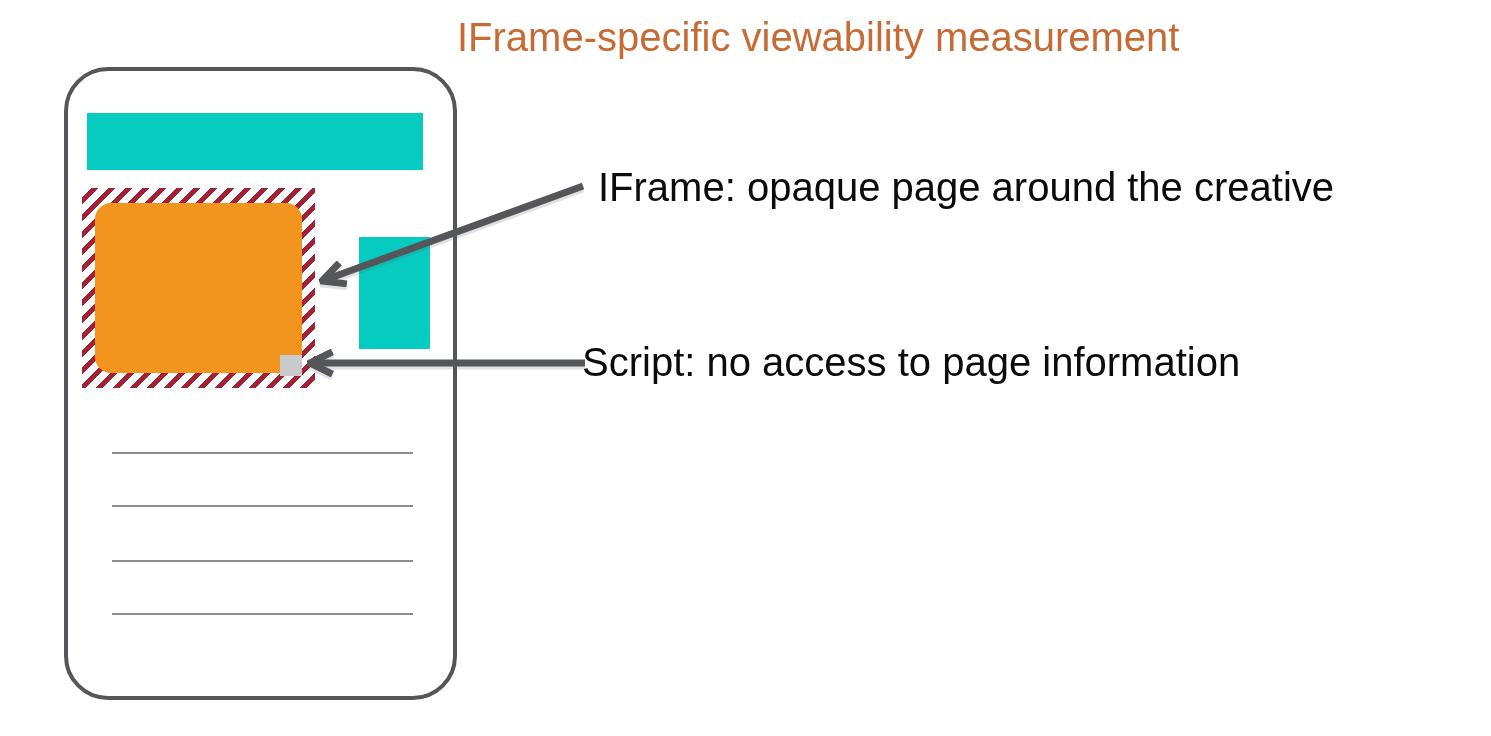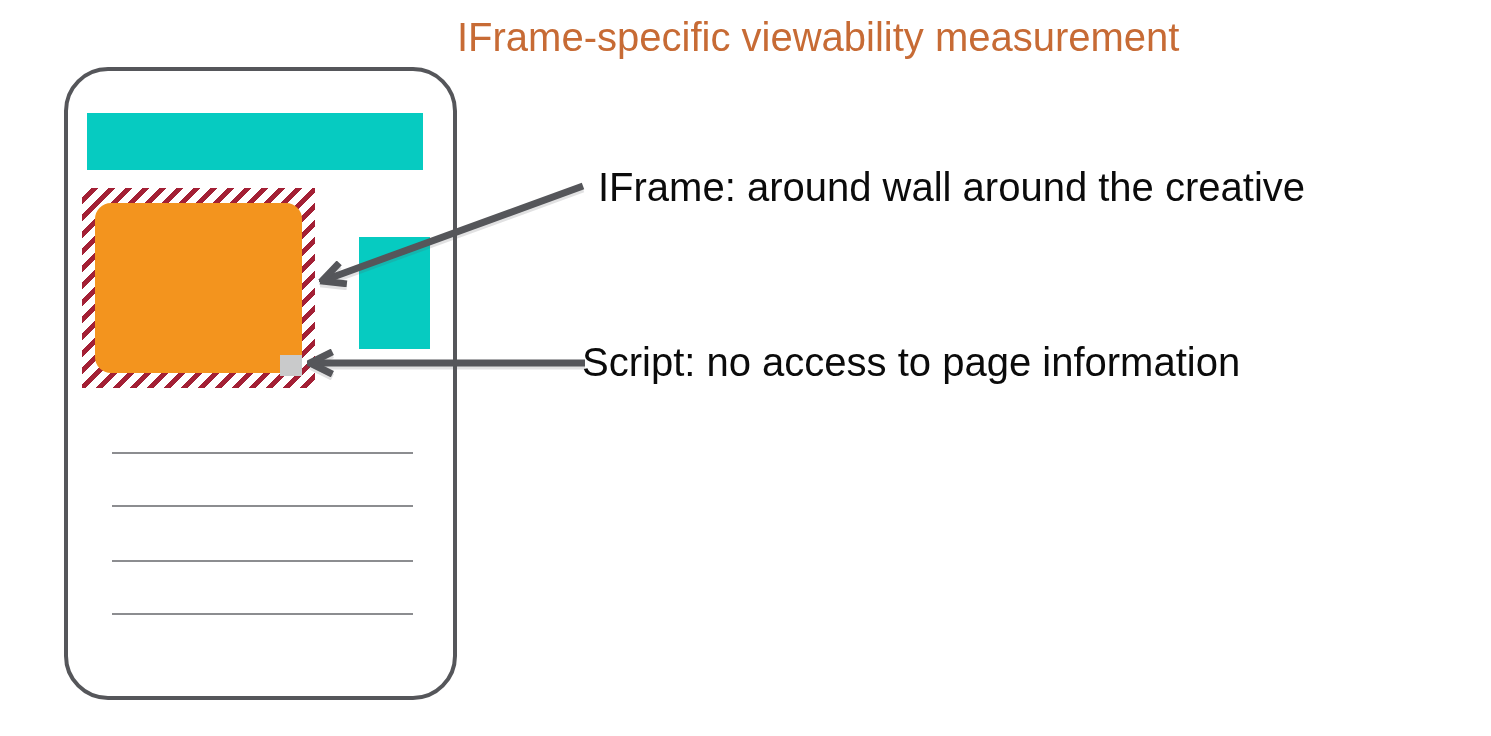--- a/index.html
+++ b/index.html
@@ -161,17 +161,17 @@
   <svg class="arrows" viewBox="0 0 1491 736" xmlns="http://www.w3.org/2000/svg">
     <defs>
       <marker id="chevron" viewBox="0 0 10 10" refX="9" refY="5" markerWidth="4" markerHeight="4" orient="auto">
         <path class="head" d="M1 1 L9 5 L1 9"></path>
       </marker>
     </defs>
     <line x1="563" y1="186" x2="302" y2="281" marker-end="url(#chevron)"></line>
     <line x1="565" y1="363" x2="290" y2="363" marker-end="url(#chevron)"></line>
   </svg>
 
-  <div class="annotation iframe-label">IFrame: around wall around the creative</div>
+  <div class="annotation iframe-label">IFrame: opaque page around the creative</div>
 
   <div class="annotation script-label">Script: no access to page information</div>
 
 </div>
 
 </body></html>

